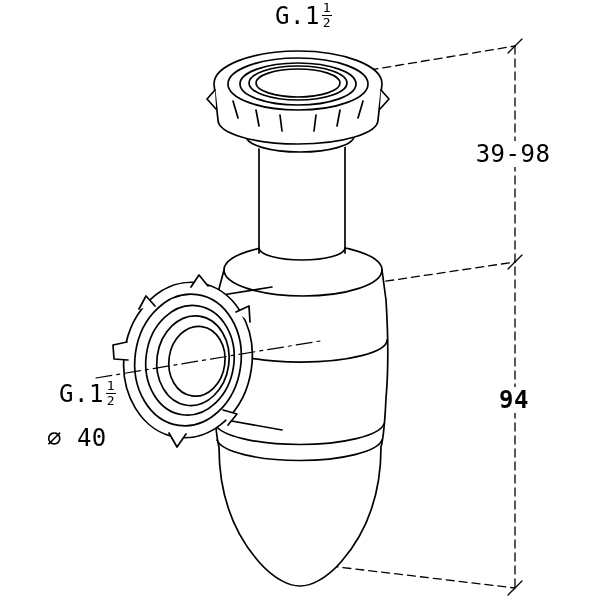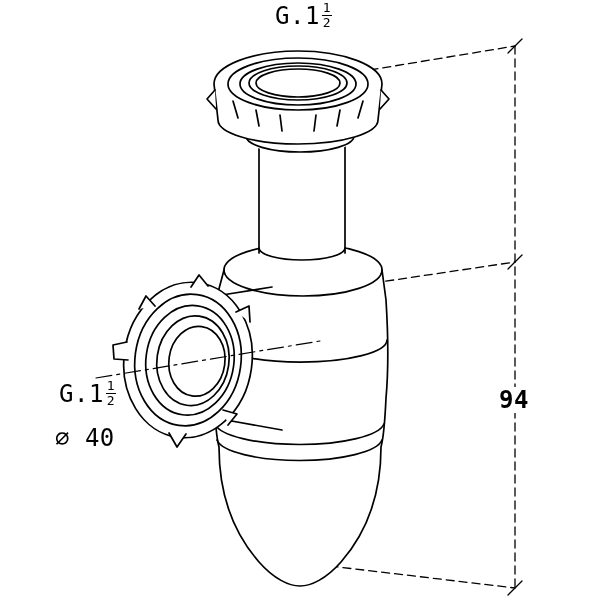--- a/index.html
+++ b/index.html
@@ -113,30 +113,33 @@
   </svg>
 
   <div class="lbl" style="left:272px;top:3px;">
     <span>G.1</span>
     <span class="gfrac">
       <span class="num">1</span>
       <span class="den">2</span>
     </span>
   </div>
 
+  <div class="lbl" style="left:513px;top:141px;transform:translateX(-50%);">
+    <span>39-98</span>
+  </div>
 
   <div class="lbl" style="left:514px;top:387px;transform:translateX(-50%);font-weight:bold;">
     <span>94</span>
   </div>
 
   <div class="lbl" style="left:56px;top:381px;">
     <span>G.1</span>
     <span class="gfrac">
       <span class="num">1</span>
       <span class="den">2</span>
     </span>
   </div>
 
-  <div class="lbl" style="left:52px;top:425px;">
+  <div class="lbl" style="left:44px;top:425px;">
     <span>∅ 40</span>
   </div>
 
 </div>
 
 </body></html>

